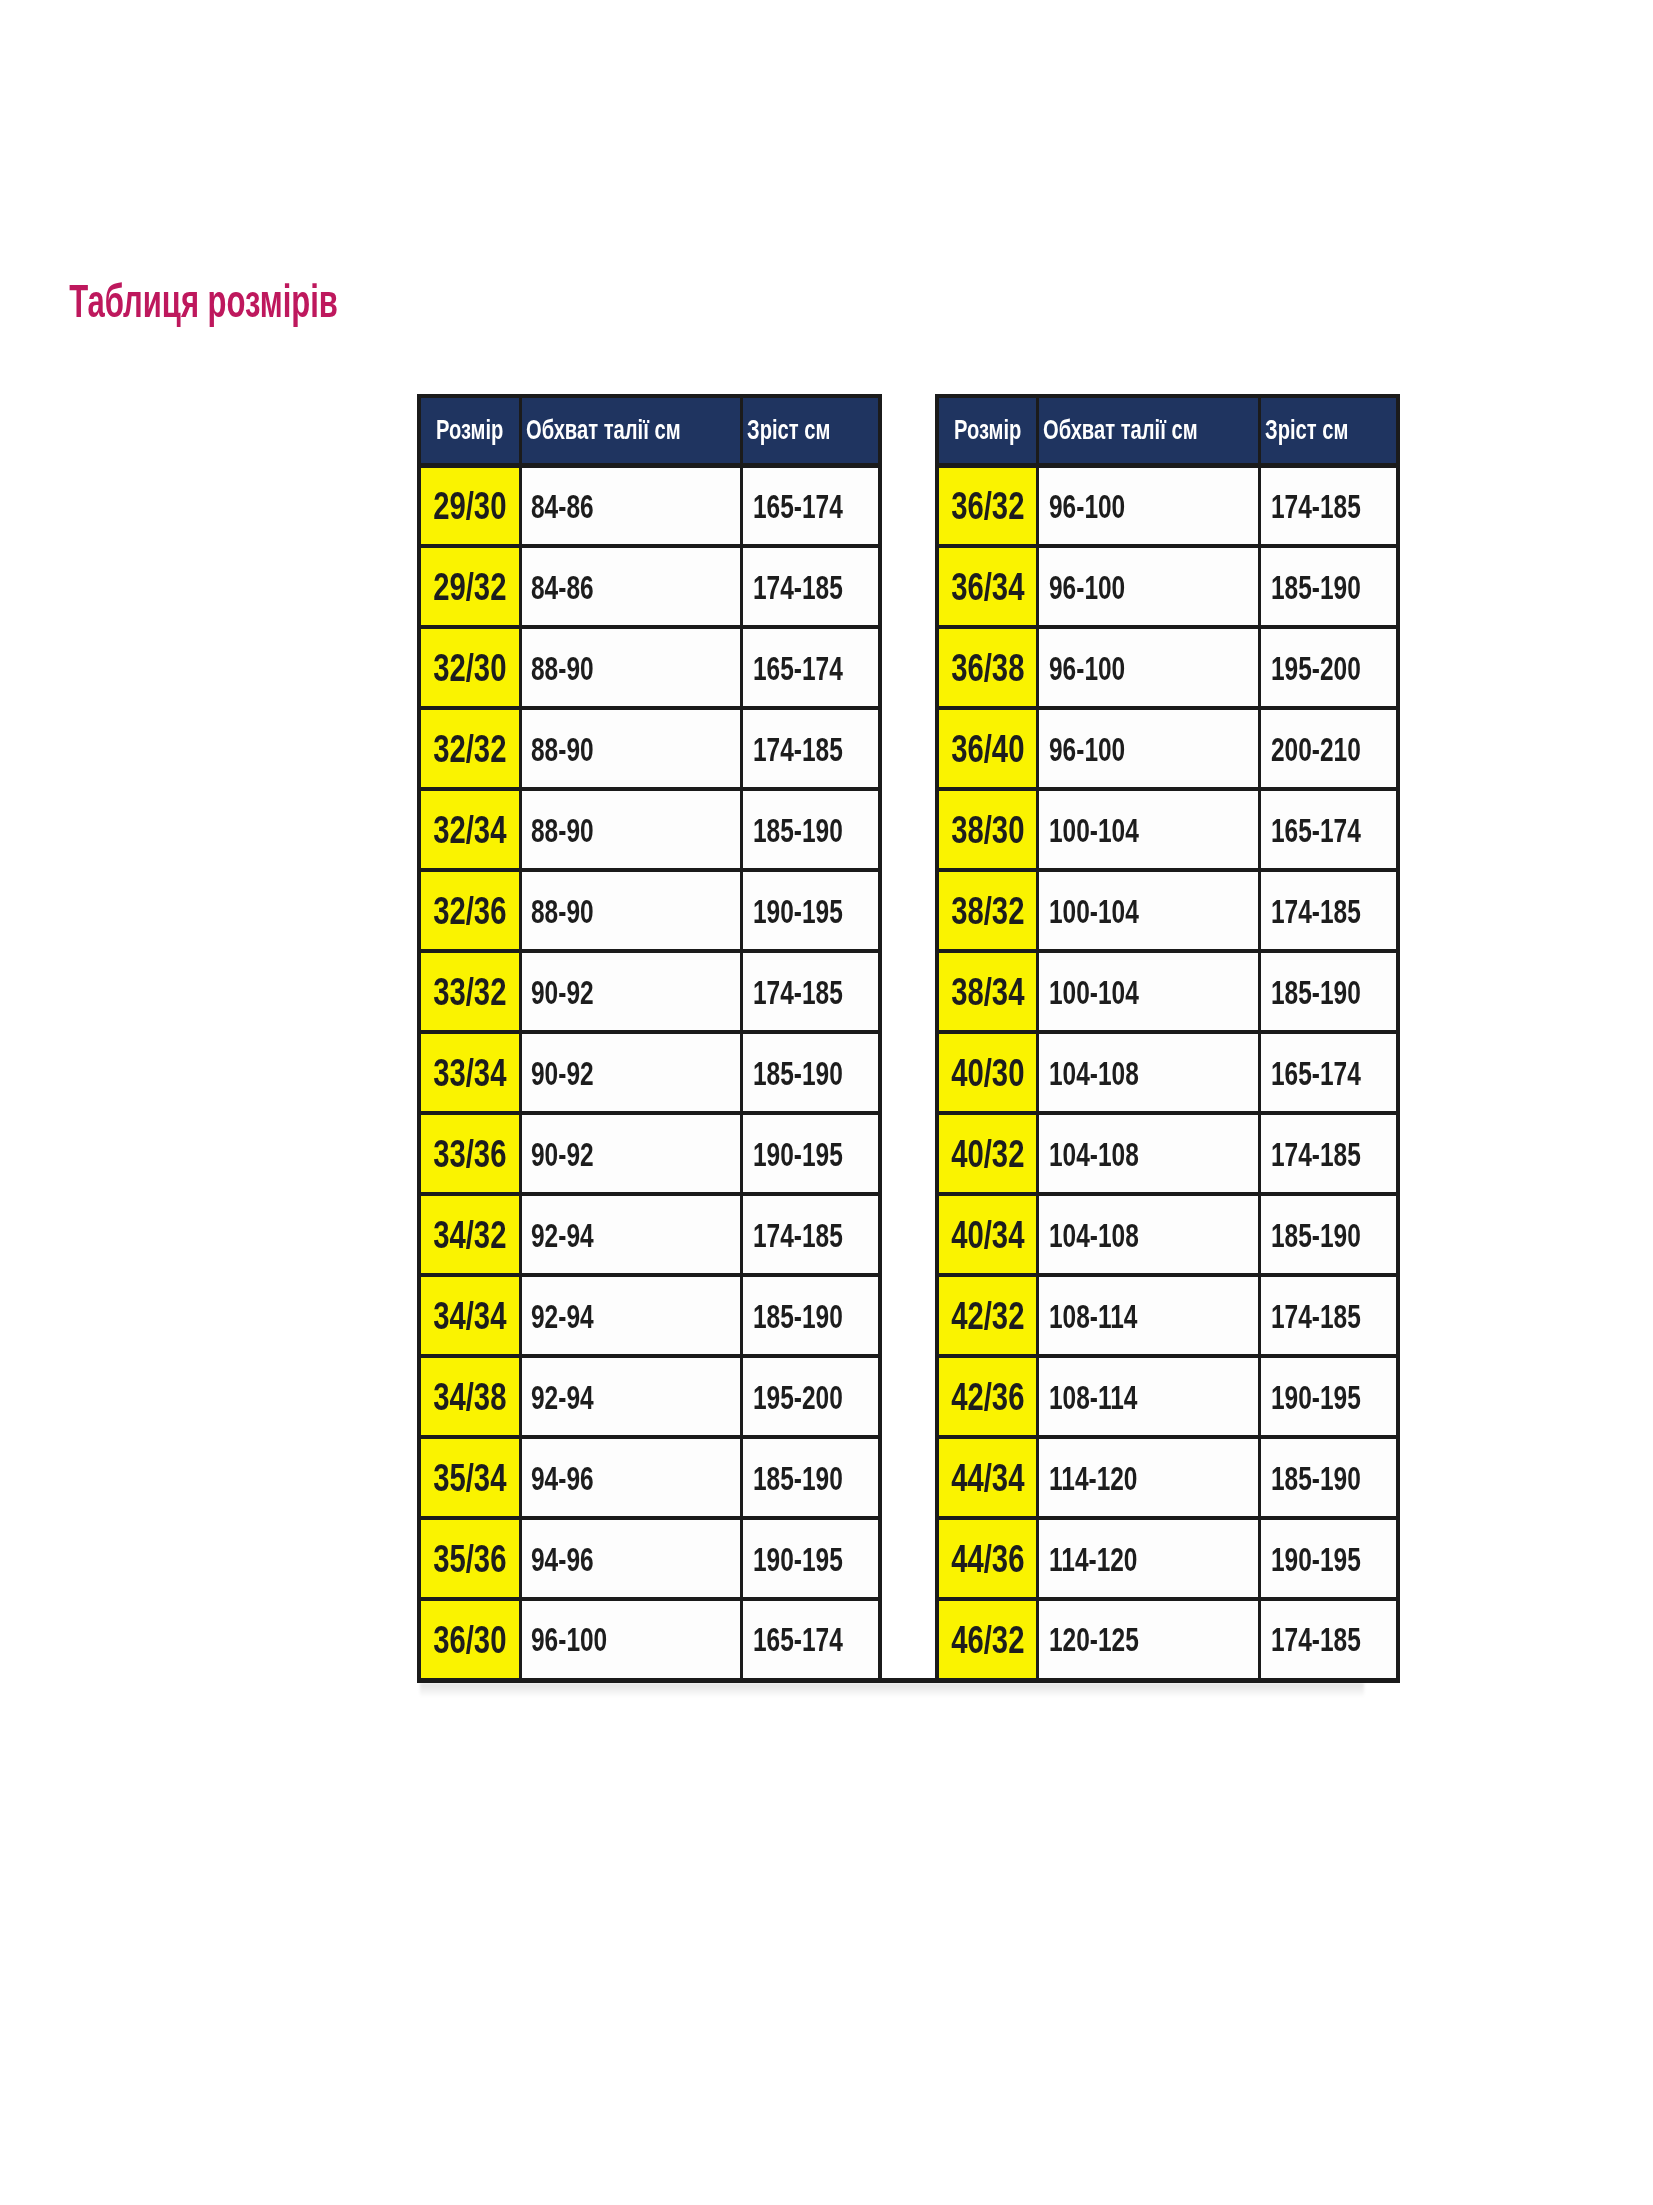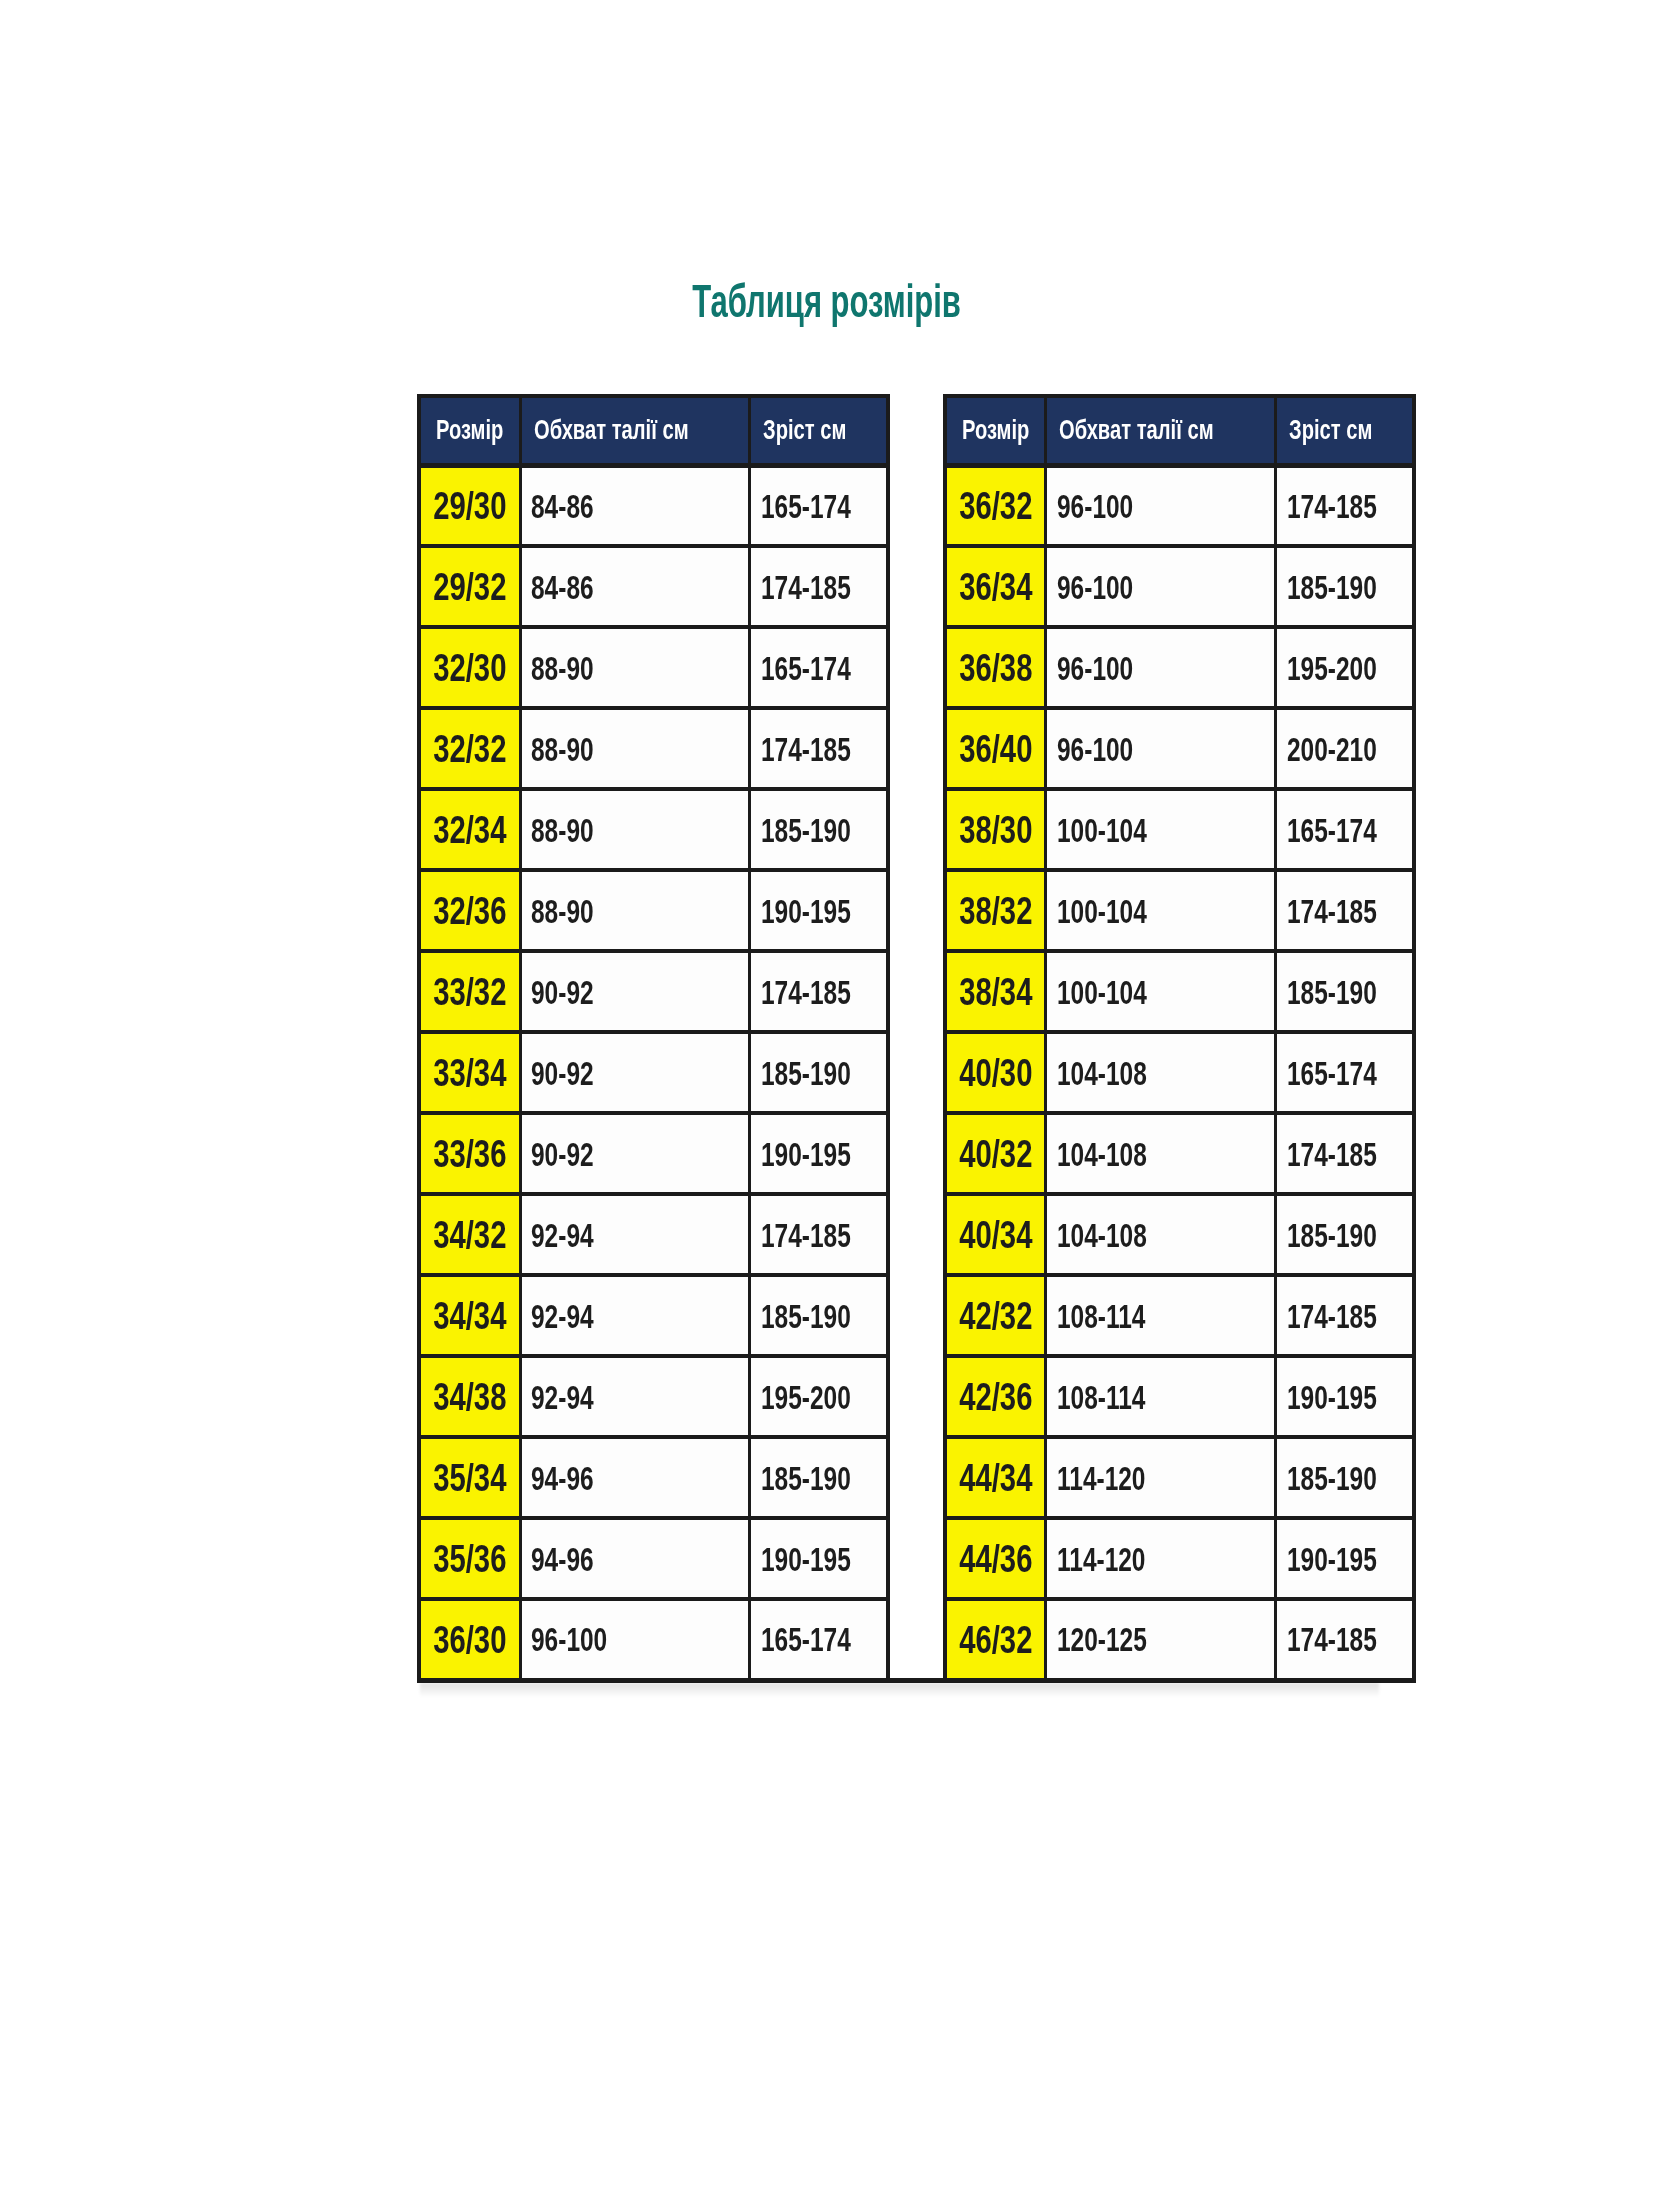--- a/index.html
+++ b/index.html
@@ -15,21 +15,21 @@
   body{
     width:1654px;height:2205px;position:relative;
     background:var(--page-bg);
     font-family:"Liberation Sans","DejaVu Sans",sans-serif;
     color:var(--text);
     overflow:hidden;
   }
   .page{position:absolute;inset:0;}
   .title{
     position:absolute;top:242px;left:0;width:1654px;
-    text-align:center;font-size:47px;font-weight:bold;color:#0f766e;
+    text-align:left;font-size:47px;font-weight:bold;color:#be185d;
     letter-spacing:0px;
   }
   .title .cx{display:inline-block;transform:scaleX(0.66);transform-origin:50% 50%;white-space:nowrap;}
   .tables-wrap{position:absolute;left:417px;top:394px;}
   .tables-wrap::after{
     content:"";position:absolute;top:100%;left:3.3px;width:96%;height:14.7px;
     background:linear-gradient(to bottom,rgba(0,0,0,0.12),rgba(0,0,0,0));
     filter:blur(1.6px);
   }
   table.sizes{border-collapse:collapse;table-layout:fixed;}
@@ -48,21 +48,21 @@
   tr.head{height:69px;text-decoration:underline;}
   tr.body-row{height:81px;}
   th{
     background:var(--header-bg);color:var(--header-text);
     font-size:28px;font-weight:bold;
     border-top-width:4.9px;border-bottom-width:5.7px;
   }
   td{font-size:34px;font-weight:bold;background:var(--cell-bg);border-top-width:4.1px;border-bottom-width:4.1px;}
   td.size{background:var(--size-bg);text-align:left;font-size:39px;}
   td.waist,td.height{text-align:left;padding-left:9.8px;}
-  th.h-waist,th.h-height{text-align:left;padding-left:12px;}
+  th.h-waist,th.h-height{text-align:left;padding-left:4px;}
   th.h-size{text-align:center;}
   .col-first{border-left-width:4.9px;}
   .col-last{border-right-width:4.9px;}
   .gapL{border-right-width:4.1px;}
   .gapR{border-left-width:4.1px;}
   th.spacer,td.spacer{border:none;background:transparent;}
   tr.body-row:last-child td{border-bottom-width:5.7px;text-decoration:underline;}
   tr.body-row:last-child td.spacer{border-bottom:5.7px solid var(--border);}
   .cx{display:inline-block;transform:scaleX(0.72);transform-origin:0 50%;white-space:nowrap;}
   th .cx{transform:scaleX(0.72);}

